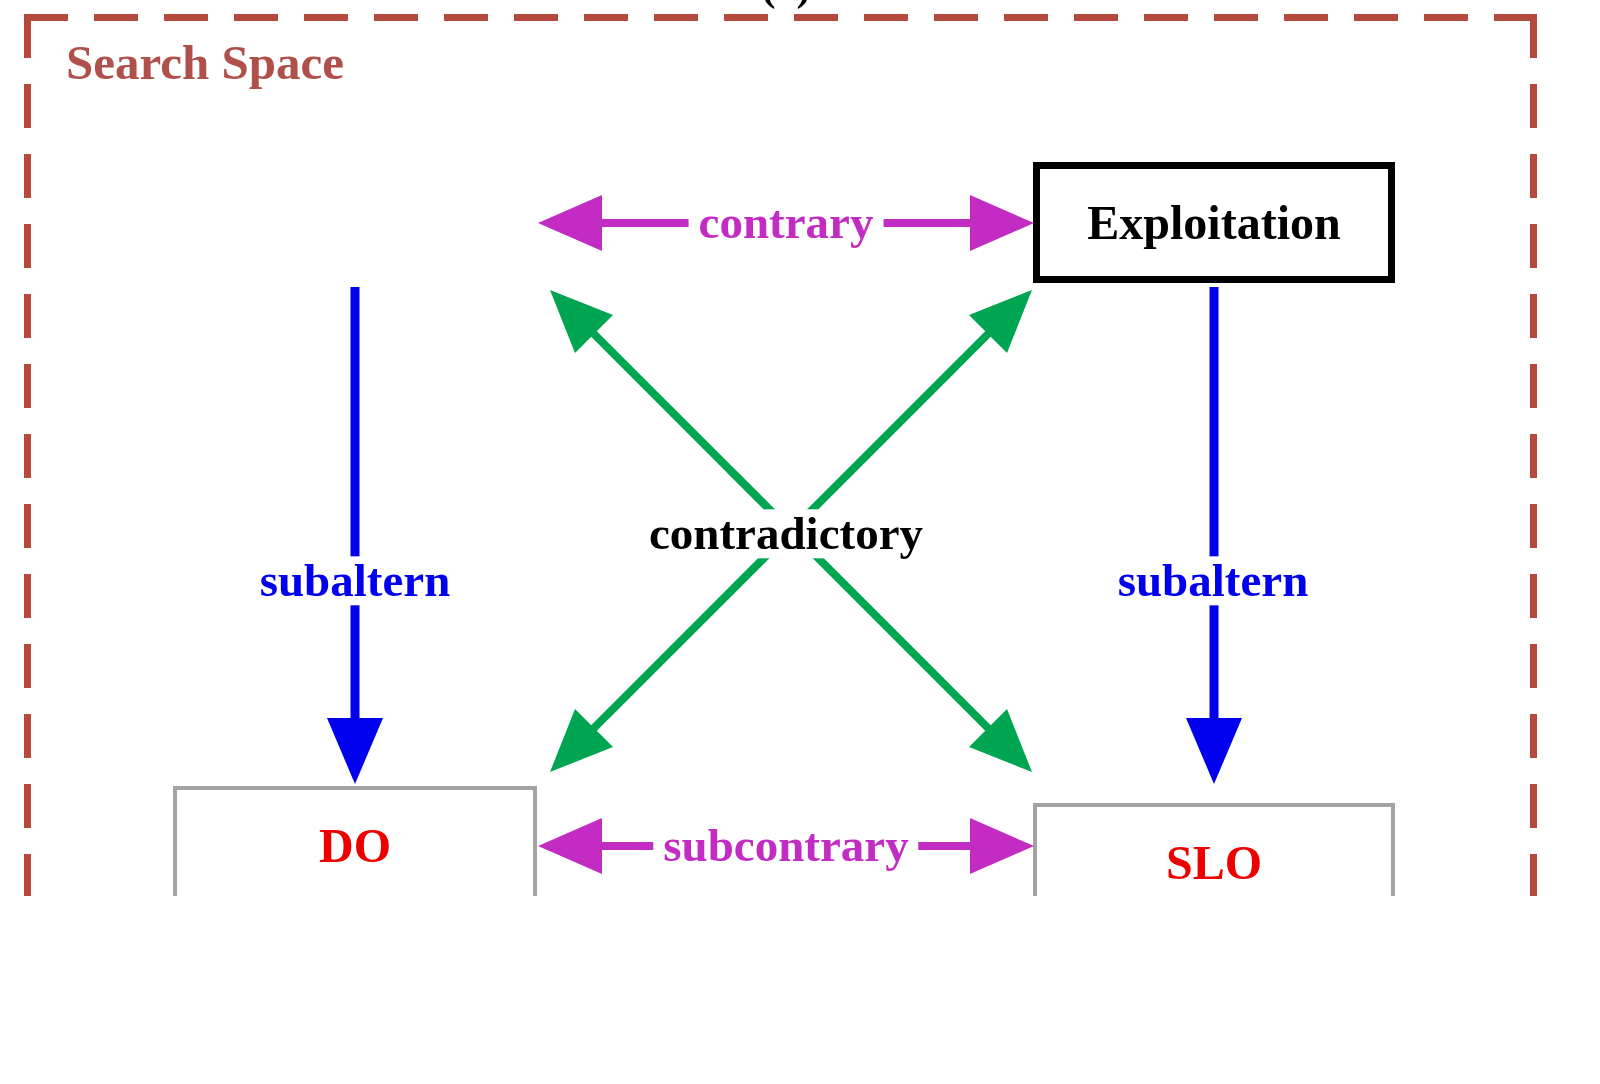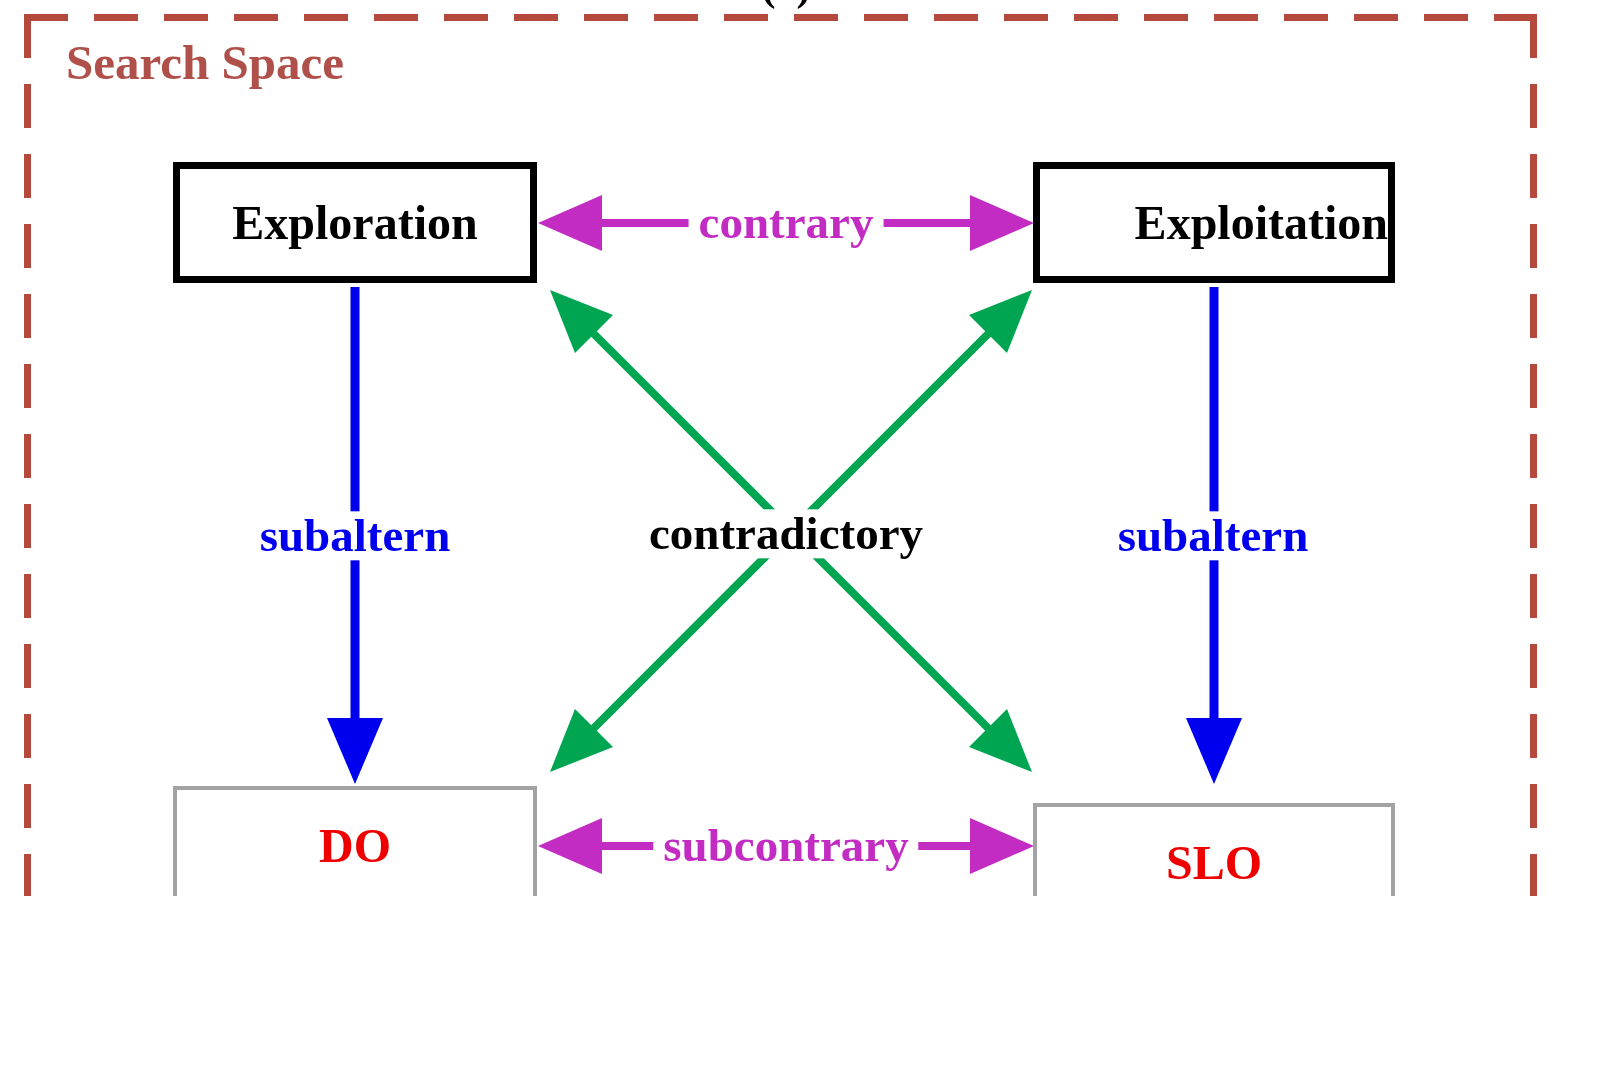--- a/index.html
+++ b/index.html
@@ -23,44 +23,41 @@
   .box { position:absolute; background:#ffffff; display:flex;
     align-items:center; justify-content:center; font-size:48px; z-index:1; }
   .box-black { border:7px solid #000000; color:#000000; }
   .box-red   { border:4px solid #a3a3a3; color:#ef0000; }
 
   .arrows { position:absolute; left:0; top:0; z-index:2; pointer-events:none; }
 
   .rel { position:absolute; transform:translate(-50%,-50%); background:#ffffff;
     white-space:nowrap; font-size:47px; padding:0 10px; z-index:3; line-height:1.05; }
   .c-magenta { color:#c32cc3; }
-  .c-blue    { color:#0000ee; }
+  .c-blue    { color:#0000ee;margin-top:45px; }
   .c-green   { color:#000000; }
 
   .caption { position:absolute; left:786px; transform:translateX(-50%);
     font-size:42px; color:#000000; z-index:1; white-space:nowrap; }
   .caption-top { top:-38px; }
   .caption-bottom { top:1054px; }
 </style>
 </head>
 <body>
 
 <div id="stage">
 
   <div class="dash-h" style="left:24px; top:14px;   width:1513px;"></div>
   <div class="dash-h" style="left:24px; top:1033px; width:1513px;"></div>
   <div class="dash-v" style="left:24px; top:14px;   height:1026px;"></div>
   <div class="dash-v" style="left:1530px; top:14px; height:1026px;"></div>
 
   <div class="frame-label">Search Space</div>
 
-  <div class="box box-black" style="left:173px; top:162px; width:364px; height:121px;">
-    <span>Exploration</span>
-  </div>
-  <div class="box box-black" style="left:1033px; top:162px; width:362px; height:121px;justify-content:flex-end;">
+  <div class="box box-black" style="left:1033px; top:162px; width:362px; height:121px;">
     <span>Exploitation</span>
   </div>
   <div class="box box-red" style="left:173px; top:786px; width:364px; height:119px;">
     <span>DO</span>
   </div>
   <div class="box box-red" style="left:1033px; top:786px; width:362px; height:119px;margin-top:17px;">
     <span>SLO</span>
   </div>
 
   <svg class="arrows" width="1600" height="1084" viewBox="0 0 1600 1084">

